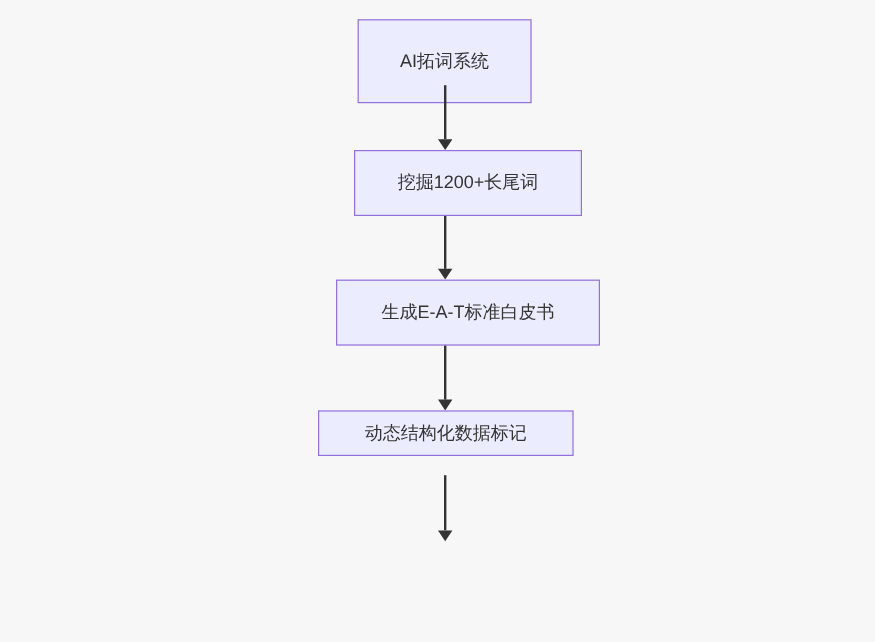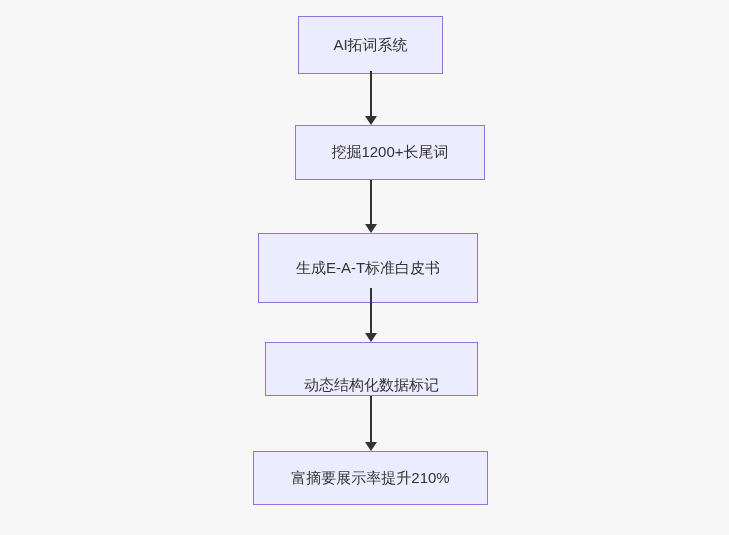--- a/index.html
+++ b/index.html
@@ -21,24 +21,24 @@
     background: #ececff;
     border: 1px solid #9370db;
     color: #333333;
     font-size: 15px;
     display: flex;
     align-items: center;
     justify-content: center;
     text-align: center;
     white-space: nowrap;
   }
-  .node-1 { left: 298px; top: 16px;  width: 145px; height: 58px; }
+  .node-1 { left: 298px; top: 16px;  width: 145px; height: 70px; }
   .node-2 { left: 277px; top: 125px; width: 190px; height: 55px; margin-left: 18px; }
-  .node-3 { left: 258px; top: 233px; width: 220px; height: 70px; justify-content: center; }
-  .node-4 { left: 265px; top: 342px; width: 213px; height: 54px; align-items: flex-end; }
+  .node-3 { left: 280px; top: 233px; width: 220px; height: 55px; justify-content: center; }
+  .node-4 { left: 265px; top: 342px; width: 213px; height: 38px; }
   .node-5 { left: 253px; top: 451px; width: 235px; height: 54px; }
 
   .edge {
     position: absolute;
     left: 364px;           
     width: 13px;
     display: flex;
     flex-direction: column;
     align-items: center;
   }
@@ -93,17 +93,14 @@
 
   <div class="node node-4">
     <span>动态结构化数据标记</span>
   </div>
 
   <div class="edge edge-4">
     <div class="edge-line"></div>
     <div class="arrowhead"></div>
   </div>
 
-  <div class="node node-5">
-    <span>富摘要展示率提升210%</span>
-  </div>
 
 </div>
 
 </body></html>

